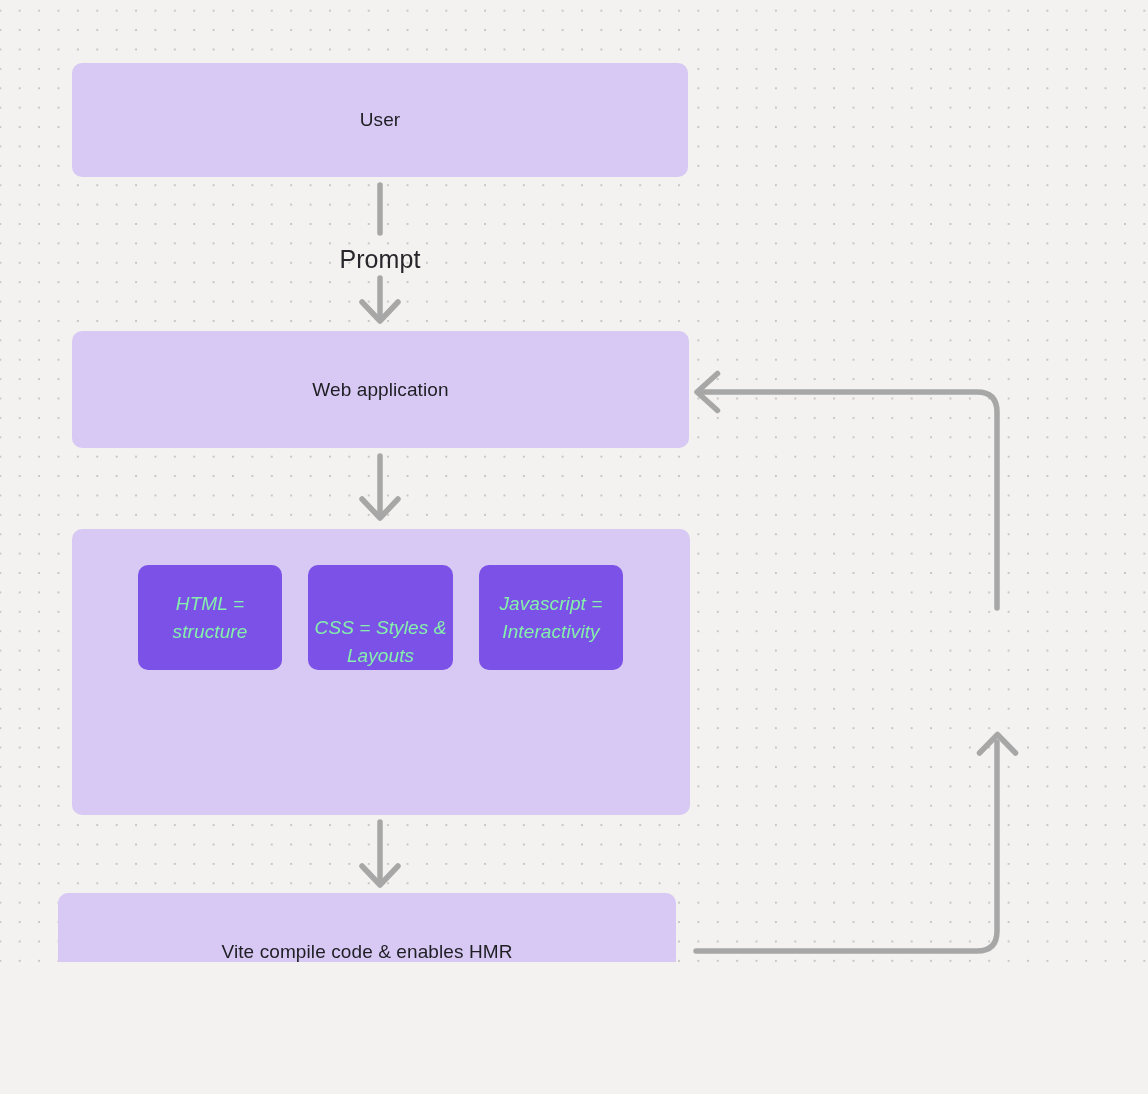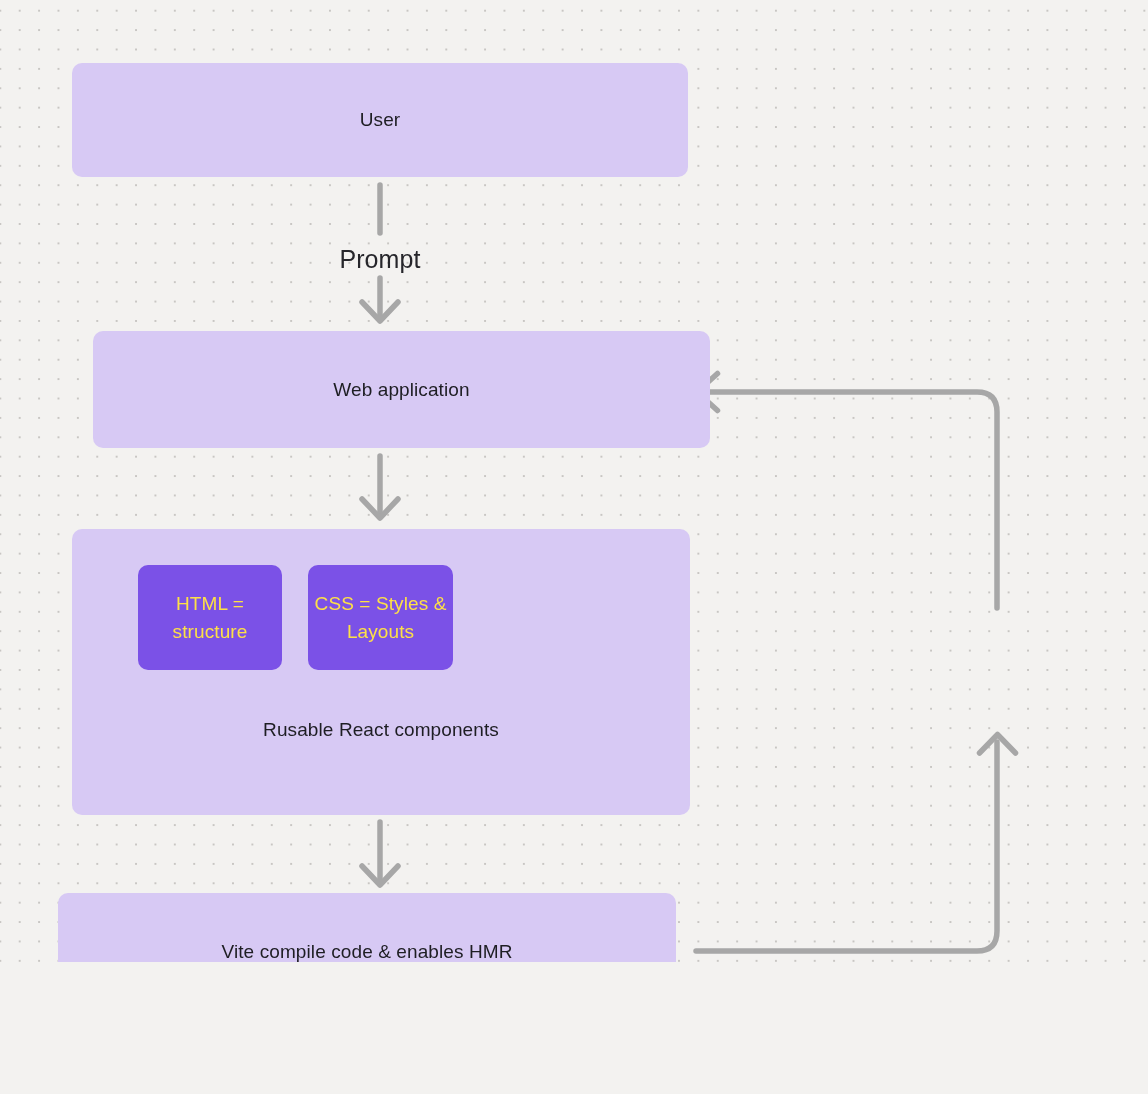--- a/index.html
+++ b/index.html
@@ -39,32 +39,33 @@
   }
   .node--light {
     background: #d7c9f4;
     color: #1e1e23;
     font-size: 19px;
     font-weight: 500;
     letter-spacing: 0.1px;
   }
   .node--accent {
     background: #7b51e7;
-    color: #fde047;
+    color: #86efac;
     font-size: 19px;
     font-weight: 500;
     text-align: center;
     line-height: 28px;
     letter-spacing: 0.1px;
+    font-style: italic;
   }
   #node-user    { left: 72px;  top: 63px;  width: 616px; height: 114px; }
-  #node-webapp  { left: 72px;  top: 331px; width: 617px; height: 117px; margin-left: 21px; }
+  #node-webapp  { left: 72px;  top: 331px; width: 617px; height: 117px; }
   #node-group   { left: 72px;  top: 529px; width: 618px; height: 286px; }
   #node-html    { left: 138px; top: 565px; width: 144px; height: 105px; }
-  #node-css     { left: 308px; top: 565px; width: 145px; height: 105px; }
+  #node-css     { left: 308px; top: 565px; width: 145px; height: 105px; align-items: flex-end; }
   #node-js      { left: 479px; top: 565px; width: 144px; height: 105px; }
   #node-vite    { left: 58px;  top: 893px; width: 618px; height: 117px; }
   #node-render  { left: 902px; top: 613px; width: 190px; height: 115px; }
   .group-label {
     position: absolute;
     left: 72px; top: 719px;
     width: 618px;
     text-align: center;
     font-size: 19px;
     font-weight: 500;
@@ -122,21 +123,23 @@
   </div>
 
   <div class="node node--light" id="node-group"></div>
 
   <div class="node node--accent" id="node-html">
     <span>HTML = structure</span>
   </div>
   <div class="node node--accent" id="node-css">
     <span>CSS = Styles &amp; Layouts</span>
   </div>
+  <div class="node node--accent" id="node-js">
+    <span>Javascript = Interactivity</span>
+  </div>
 
-  <div class="group-label">Rusable React components</div>
 
   <div class="node node--light" id="node-vite">
     <span>Vite compile code &amp; enables HMR</span>
   </div>
 
 
 </div>
 
 </body></html>

